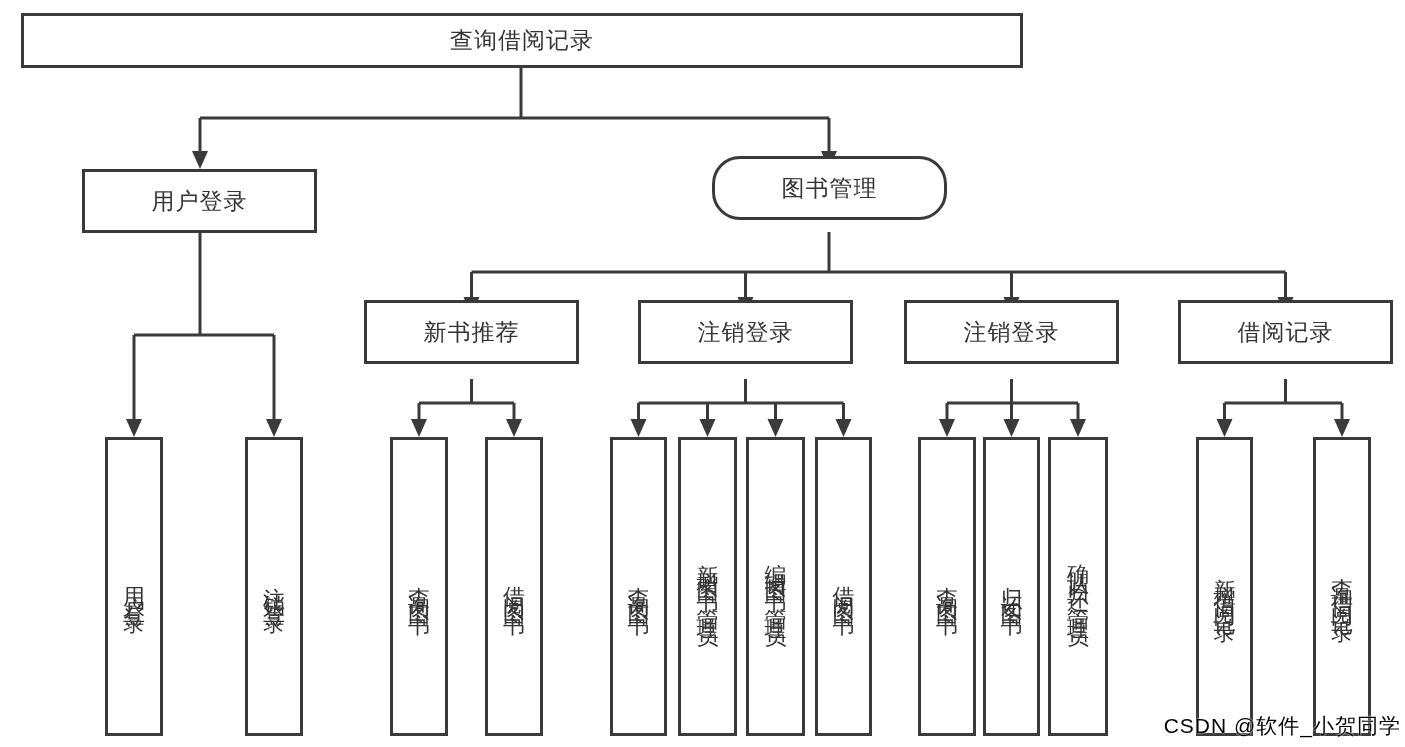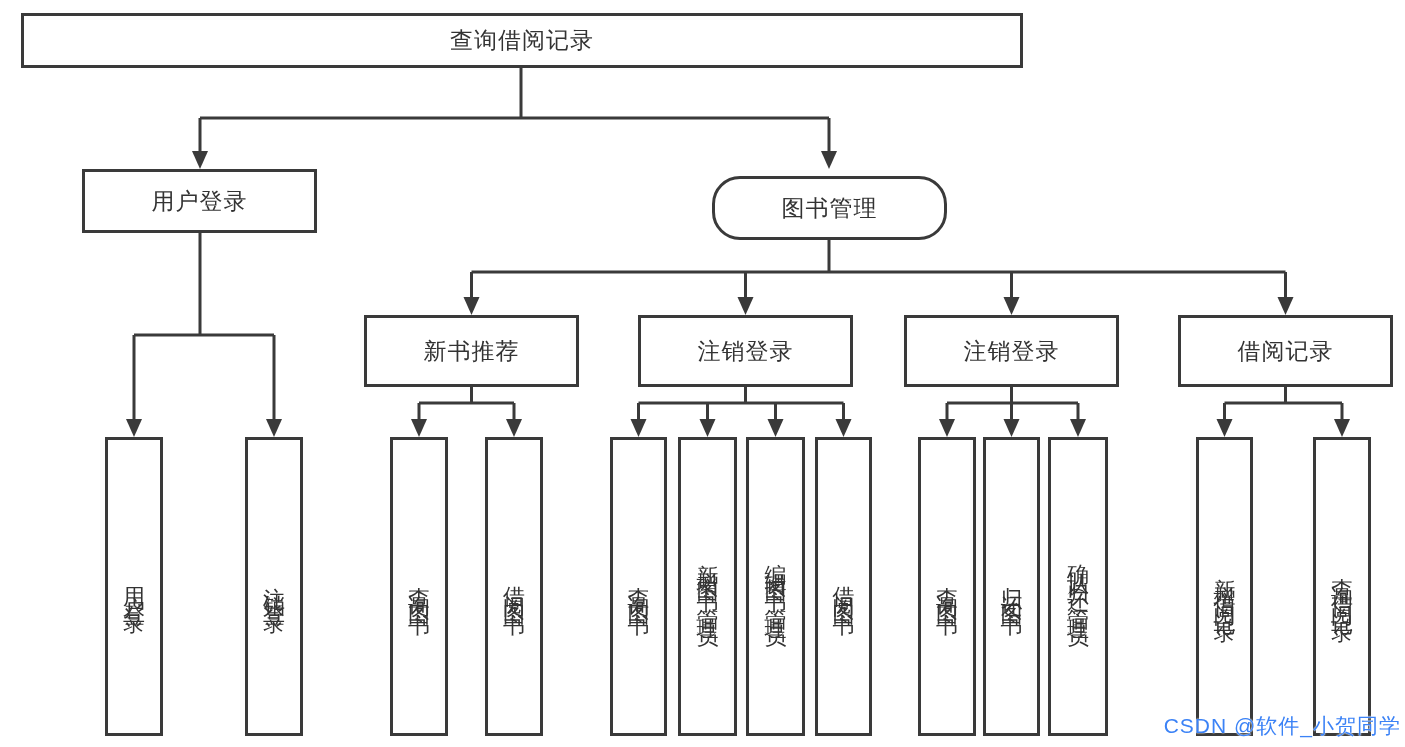--- a/index.html
+++ b/index.html
@@ -24,23 +24,23 @@
   .vbox .label{
     writing-mode:vertical-rl;
     text-orientation:mixed;
     font-size:22px;color:#333333;
     letter-spacing:9px;line-height:1;
   }
   
   .n-root{left:21px;top:13px;width:1002px;height:55px;}
   
   .n-user-login{left:82px;top:169px;width:235px;height:64px;}
-  .n-book-mgmt{left:712px;top:176px;width:235px;height:64px;border-radius:28px;}
+  .n-book-mgmt{left:712px;top:156px;width:235px;height:64px;border-radius:28px;}
   
-  .n-l3{top:315px;height:72px;width:215px;}
+  .n-l3{top:300px;height:64px;width:215px;}
   .n-new-books{left:364px;}
   .n-book-borrow{left:638px;}
   .n-current-borrow{left:904px;}
   .n-borrow-records{left:1178px;}
   
   .leaf{top:437px;height:299px;}
   .n-leaf-login{left:105px;width:58px;}
   .n-leaf-logout{left:245px;width:58px;}
   .n-g1c1{left:390px;width:58px;}
   .n-g1c2{left:485px;width:58px;}
@@ -48,21 +48,21 @@
   .n-g2c2{left:678px;width:59px;}
   .n-g2c3{left:746px;width:59px;}
   .n-g2c4{left:815px;width:57px;}
   .n-g3c1{left:918px;width:58px;}
   .n-g3c2{left:983px;width:57px;}
   .n-g3c3{left:1048px;width:60px;}
   .n-g4c1{left:1196px;width:57px;}
   .n-g4c2{left:1313px;width:58px;}
   .watermark{
     position:absolute;right:4px;top:712px;
-    font-size:21px;color:#3b82f6;
+    font-size:21px;color:#000000;
     text-shadow:0 0 2px #ffffff,0 0 1px #ffffff;
     letter-spacing:1px;white-space:nowrap;
     z-index:5;
   }
 </style>
 </head>
 <body>
 
 <div class="canvas">
 

